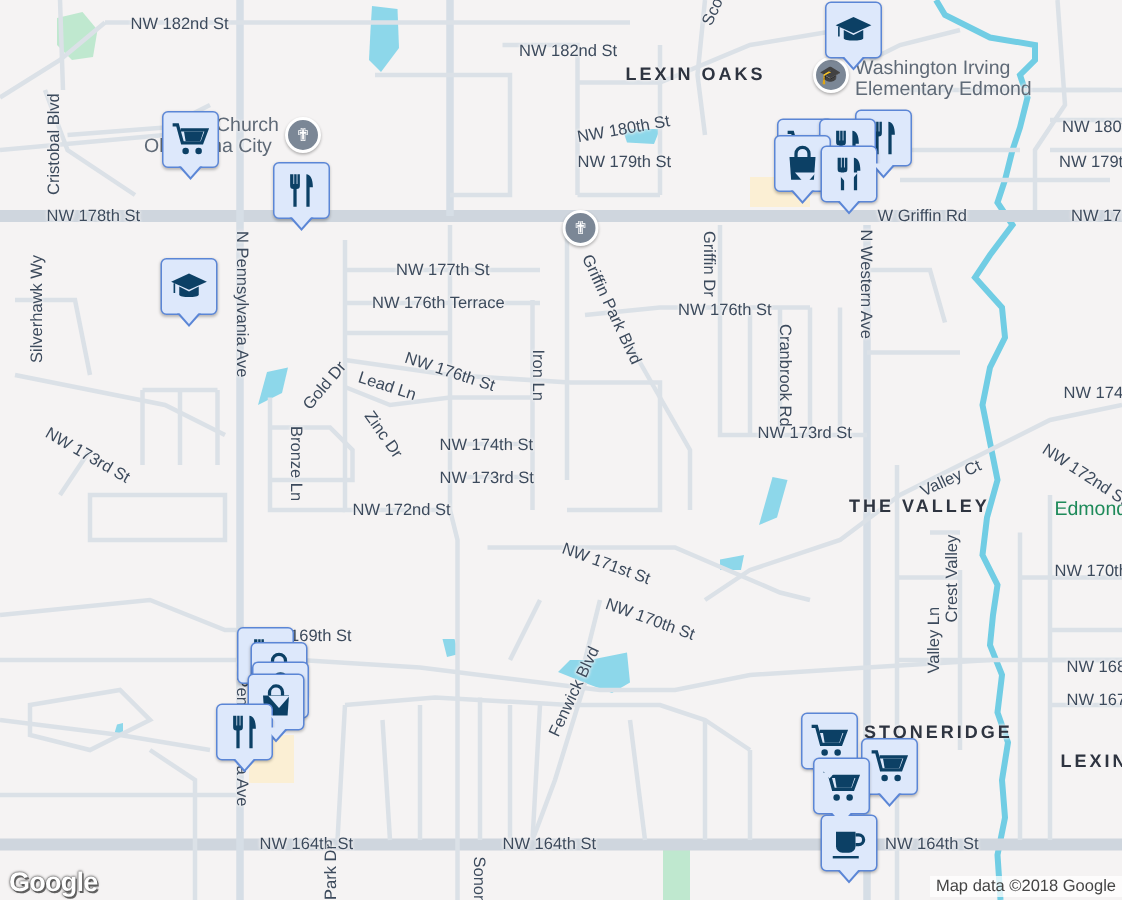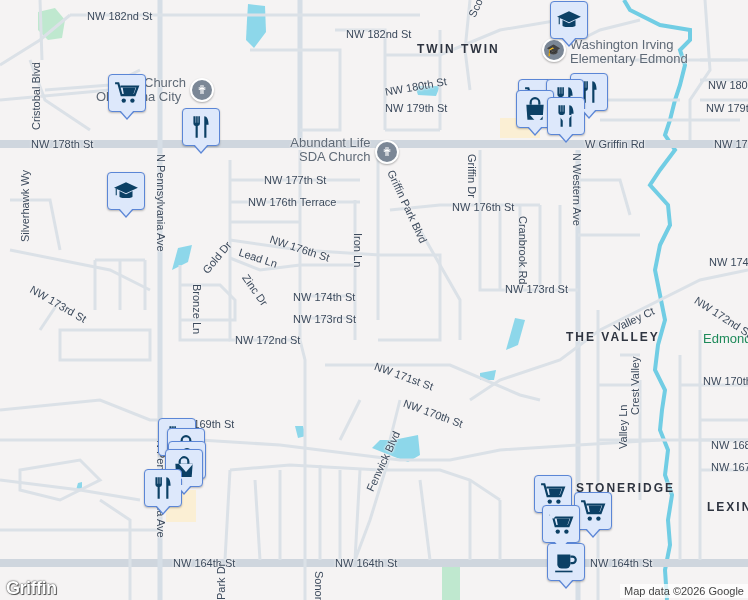--- a/index.html
+++ b/index.html
@@ -112,35 +112,31 @@
       <path d="M0,410 L100,400 L150,420 L160,420"></path>
       <path d="M20,470 L80,460 L100,480 L60,500 L20,490 Z"></path>
       <path d="M0,480 L80,490 L140,500"></path>
       <path d="M100,500 L130,520 L130,600"></path>
       <path d="M0,530 L160,530"></path>
       <path d="M95,260 L95,310 M120,260 L120,310 M145,260 L145,310 M95,260 L145,260"></path>
       <path d="M60,300 L40,330"></path>
     </g>
   </svg>
 
-  <div class="nbhd" style="left:417px;top:42px;">TWIN TWIN</div>
+  <div class="nbhd" style="left:417px;top:42px;">LEXIN OAKS</div>
   <div class="nbhd" style="left:566px;top:330px;">THE VALLEY</div>
   <div class="nbhd" style="left:576px;top:481px;text-align:center;">STONERIDGE</div>
   <div class="nbhd" style="left:707px;top:500px;">LEXIN</div>
 
   <div class="poi" style="left:570px;top:38px;">
     <div>Washington Irving</div>
     <div>Elementary Edmond</div>
   </div>
   <div class="poi-pin" style="left:542px;top:38px;">🎓</div>
 
-  <div class="poi" style="left:286px;top:136px;text-align:right;">
-    <div>Abundant Life</div>
-    <div style="padding-left:13px;">SDA Church</div>
-  </div>
   <div class="poi-pin" style="left:375px;top:140px;">✟</div>
 
   <div class="poi" style="left:96px;top:76px;">
     <div style="padding-left:48px;">Church</div>
     <div>Oklahoma City</div>
   </div>
   <div class="poi-pin" style="left:190px;top:78px;">✟</div>
 
   <div class="poi park" style="left:703px;top:332px;">Edmond</div>
 
@@ -309,15 +305,15 @@
       </svg>
   </div>
   <div class="marker" style="left:547px;top:543px;">
     <svg viewBox="0 0 24 24">
         <path d="M4 5h12v9a4 4 0 0 1-4 4H8a4 4 0 0 1-4-4z" fill="#0c4065"></path>
         <path d="M16 7h2a3 3 0 0 1 0 6h-2" fill="none" stroke="#0c4065" stroke-width="2"></path>
         <rect x="2" y="20" width="16" height="1.5" fill="#0c4065"></rect>
       </svg>
   </div>
 
-  <div class="google-logo">Griffin</div>
-  <div class="attribution">Map data ©2026 Google</div>
+  <div class="google-logo">Google</div>
+  <div class="attribution">Map data ©2018 Google</div>
 </div>
 
 </body></html>

